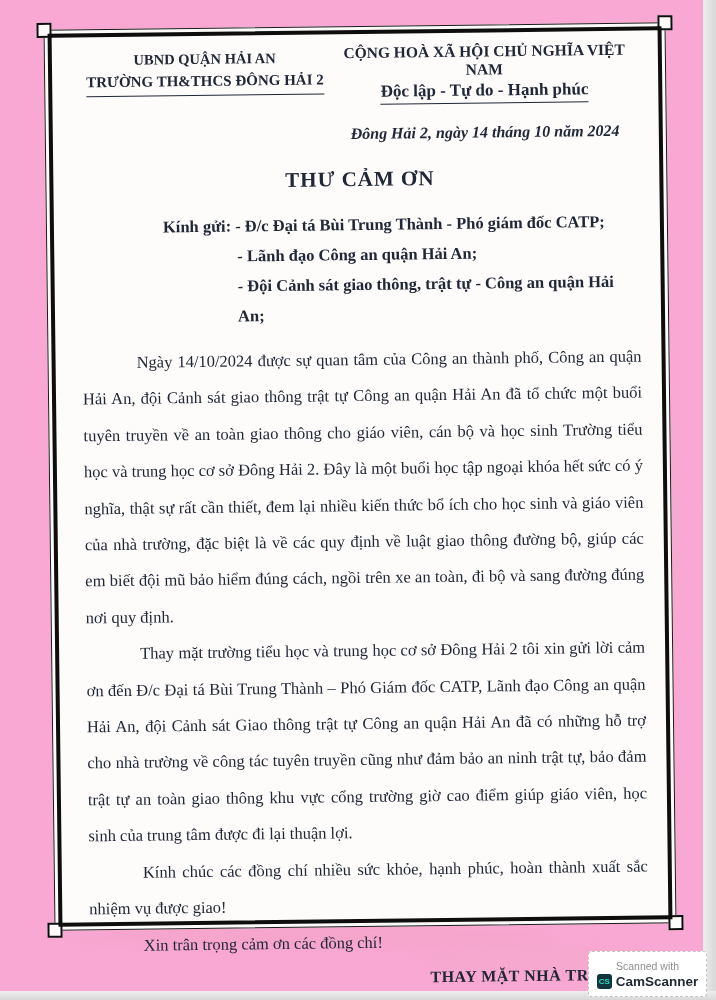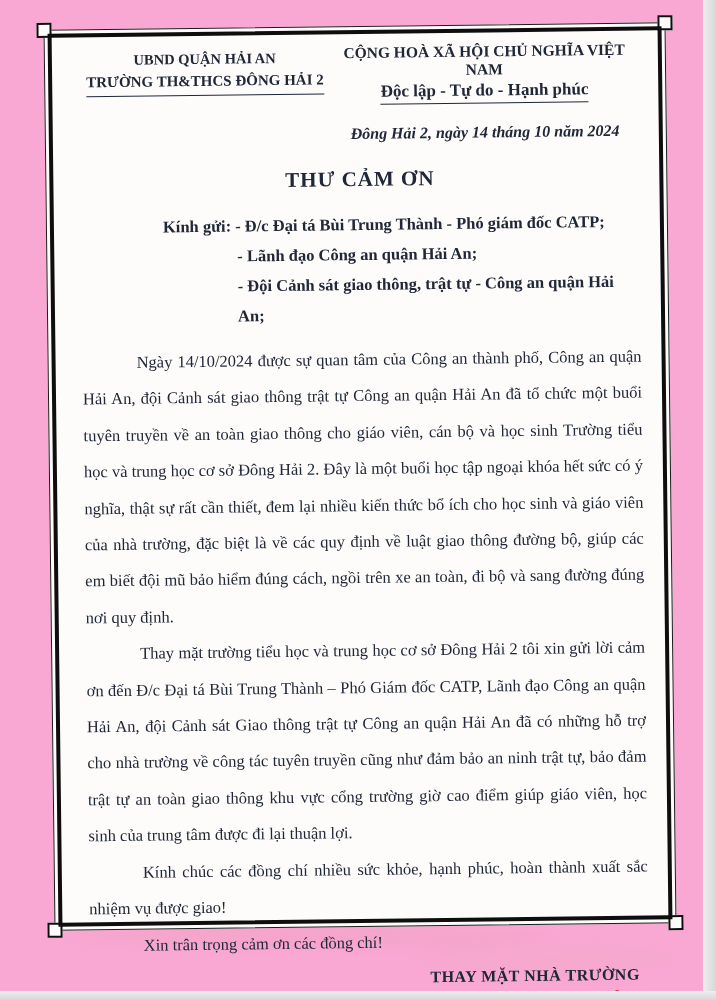--- a/index.html
+++ b/index.html
@@ -114,14 +114,21 @@
 
         </div>
 
       </div>
     </div>
   </div>
 
   <div class="edge-right"></div>
   <div class="edge-bottom"></div>
 
+  <div class="badge">
+    <div class="row1">Scanned with</div>
+    <div class="row2">
+      <span class="cs-logo">CS</span>
+      <span class="cs-name">CamScanner</span>
+    </div>
+  </div>
 
 </div>
 
 </body></html>

